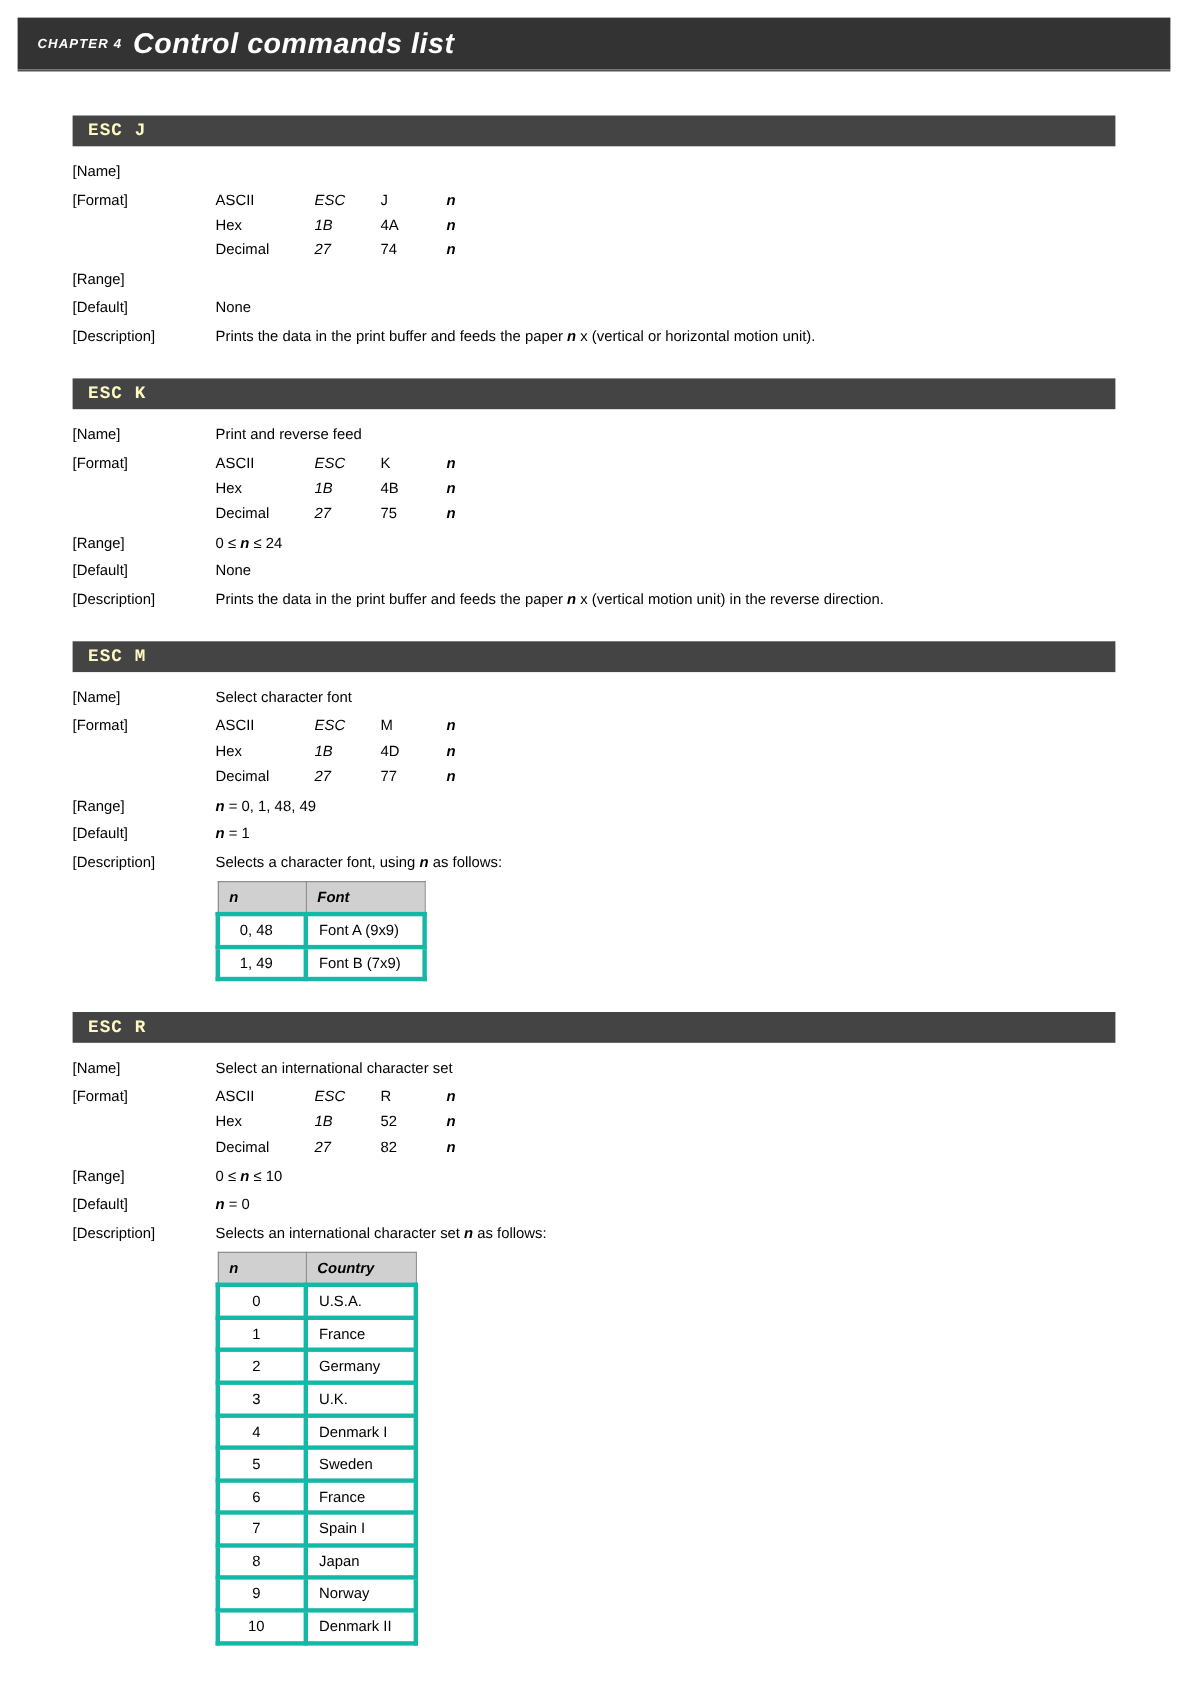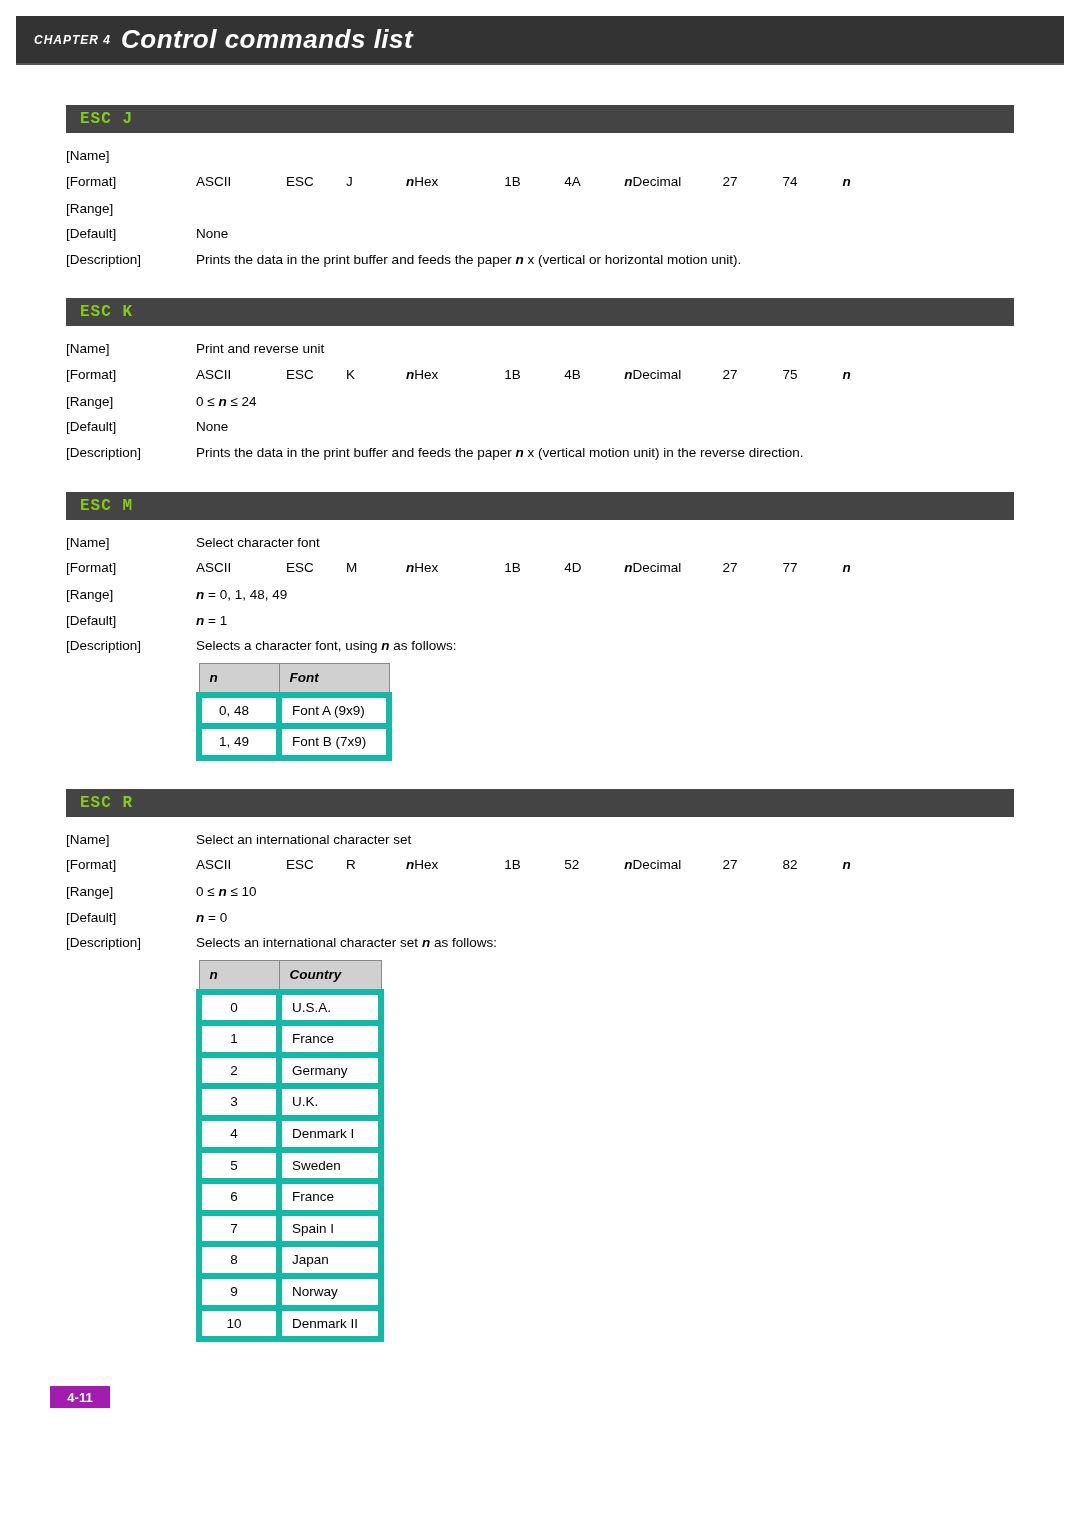--- a/index.html
+++ b/index.html
@@ -50,21 +50,21 @@
       padding: 20px 50px 40px 50px;
     }
 
     
     .section {
       margin-bottom: 28px;
     }
 
     .section-title-bar {
       background: #444;
-      color: #84cc16;
+      color: #fef9c3;
       font-family: 'Courier New', Courier, monospace;
       font-size: 16px;
       font-weight: bold;
       padding: 5px 14px;
       margin-bottom: 12px;
       letter-spacing: 1px;
     }
 
     
     .field-row {
@@ -78,34 +78,35 @@
       font-size: 13.5px;
     }
     .field-value {
       flex: 1;
       font-size: 13.5px;
     }
 
     
     .format-rows {
       display: flex;
-      flex-direction: row;
+      flex-direction: column;
     }
     .format-row {
       display: flex;
       gap: 0;
       line-height: 1.7;
     }
     .fmt-type {
       width: 90px;
       font-size: 13.5px;
     }
     .fmt-col1 {
       width: 60px;
       font-size: 13.5px;
+      font-style: italic;
     }
     .fmt-col2 {
       width: 60px;
       font-size: 13.5px;
     }
     .fmt-col3 {
       font-size: 13.5px;
       font-weight: bold;
       font-style: italic;
     }
@@ -123,21 +124,21 @@
     }
     .data-table th {
       background: #d0d0d0;
       border: 1px solid #888;
       padding: 3px 20px 3px 10px;
       font-style: italic;
       font-weight: bold;
       text-align: left;
     }
     .data-table td {
-      border: 6px solid #14b8a6;
+      border: 4px solid #14b8a6;
       padding: 2px 20px 2px 10px;
     }
     .data-table td:first-child {
       text-align: center;
       width: 80px;
     }
 
     
     .page-footer {
       position: absolute;
@@ -222,21 +223,21 @@
         <span class="field-label">[Description]</span>
         <span class="field-value desc-text">Prints the data in the print buffer and feeds the paper <em class="n">n</em> x (vertical or horizontal motion unit).</span>
       </div>
     </div>
 
     <div class="section">
       <div class="section-title-bar">ESC K</div>
 
       <div class="field-row">
         <span class="field-label">[Name]</span>
-        <span class="field-value">Print and reverse unit</span>
+        <span class="field-value">Print and reverse feed</span>
       </div>
 
       <div class="field-row">
         <span class="field-label">[Format]</span>
         <div class="format-rows">
           <div class="format-row">
             <span class="fmt-type">ASCII</span>
             <span class="fmt-col1">ESC</span>
             <span class="fmt-col2">K</span>
             <em class="fmt-col3 n">n</em>

